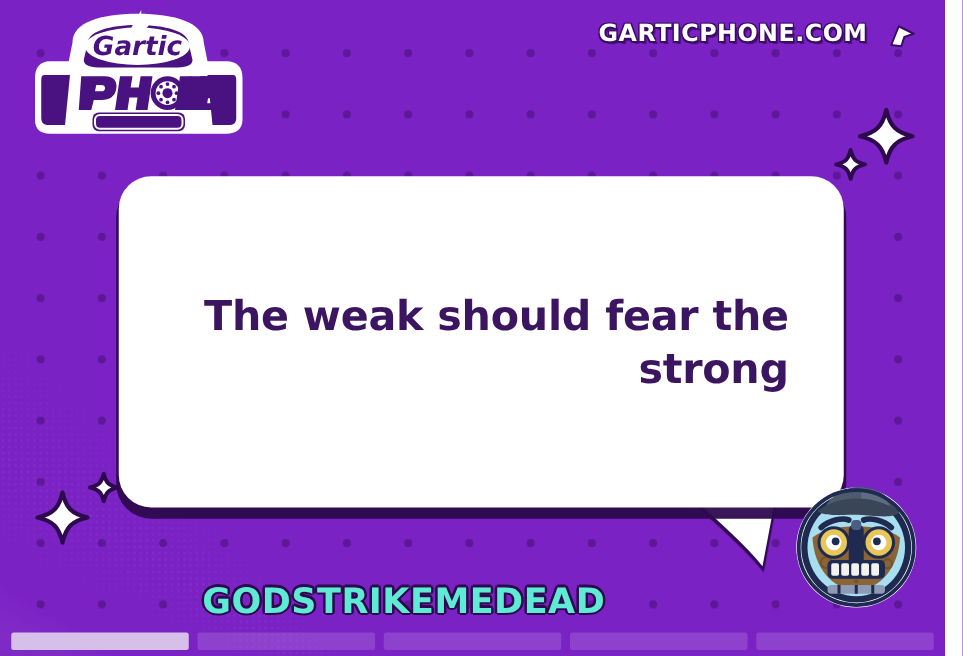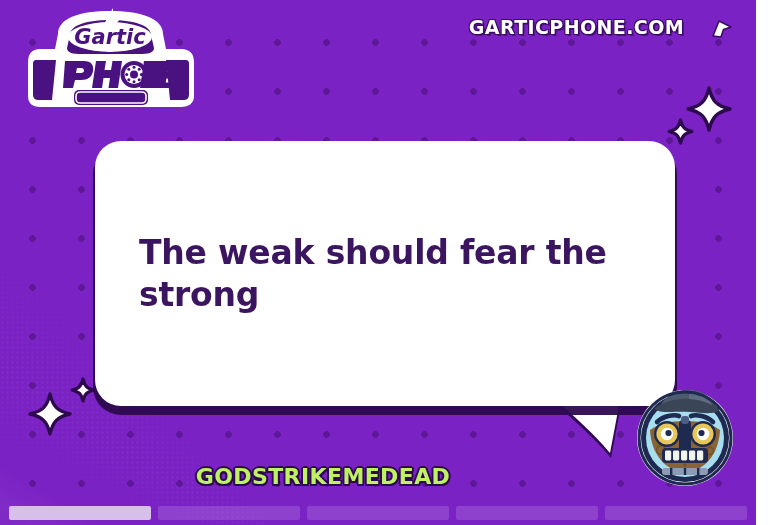--- a/index.html
+++ b/index.html
@@ -64,21 +64,21 @@
     background-position:8px 18px;
     pointer-events:none;
   }
 
   
   .logo { position:absolute; left:18px; top:4px; width:185px; height:108px; }
 
   
   .watermark {
     position:absolute; right:22px; top:14px;
-    display:flex; align-items:center; gap:26px;
+    display:flex; align-items:center; gap:16px;
   }
   .watermark .wm-text {
     color:#ffffff;
     font-family:"DejaVu Sans", sans-serif;
     font-size:19px; font-weight:bold; letter-spacing:0.4px;
     text-shadow:1px 1px 0 #3a0c63, -1px 1px 0 #3a0c63,
                 1px -1px 0 #3a0c63, -1px -1px 0 #3a0c63,
                 2px 2px 0 rgba(40,5,70,.55);
   }
   .watermark .wm-cursor { width:24px; height:24px; margin-top:2px; }
@@ -96,40 +96,40 @@
   }
   .bubble-tail {
     position:absolute; left:441px; top:238px;
     width:90px; height:78px;
     filter:drop-shadow(1px 5px 0 rgba(45,10,78,0.95));
   }
   .bubble-text {
     position:absolute; inset:0;
     display:flex; align-items:center; justify-content:center;
     padding:12px 44px;
-    text-align:left;
+    text-align:right;
     color:#3b1560;
     font-family:"DejaVu Sans", sans-serif;
     font-size:33px; font-weight:bold;
     line-height:1.26;
     letter-spacing:-0.2px;
     word-break:break-word;
   }
 
   
   .avatar { position:absolute; left:632px; top:382px; width:106px; height:106px; }
 
   
   .nickname {
     position:absolute; left:0; right:0; top:464px;
     text-align:center;
     padding-right:110px;
-    color:#bef264;
+    color:#5eead4;
     font-family:"DejaVu Sans", sans-serif;
-    font-size:22px; font-weight:bold; letter-spacing:0.4px;
+    font-size:28px; font-weight:bold; letter-spacing:0.4px;
     text-shadow:
       2px 0 0 #2d0a4e, -2px 0 0 #2d0a4e, 0 2px 0 #2d0a4e, 0 -2px 0 #2d0a4e,
       1.5px 1.5px 0 #2d0a4e, -1.5px 1.5px 0 #2d0a4e,
       1.5px -1.5px 0 #2d0a4e, -1.5px -1.5px 0 #2d0a4e;
   }
 
   
   .progress {
     position:absolute; left:0; right:0; bottom:0;
     height:25px;

